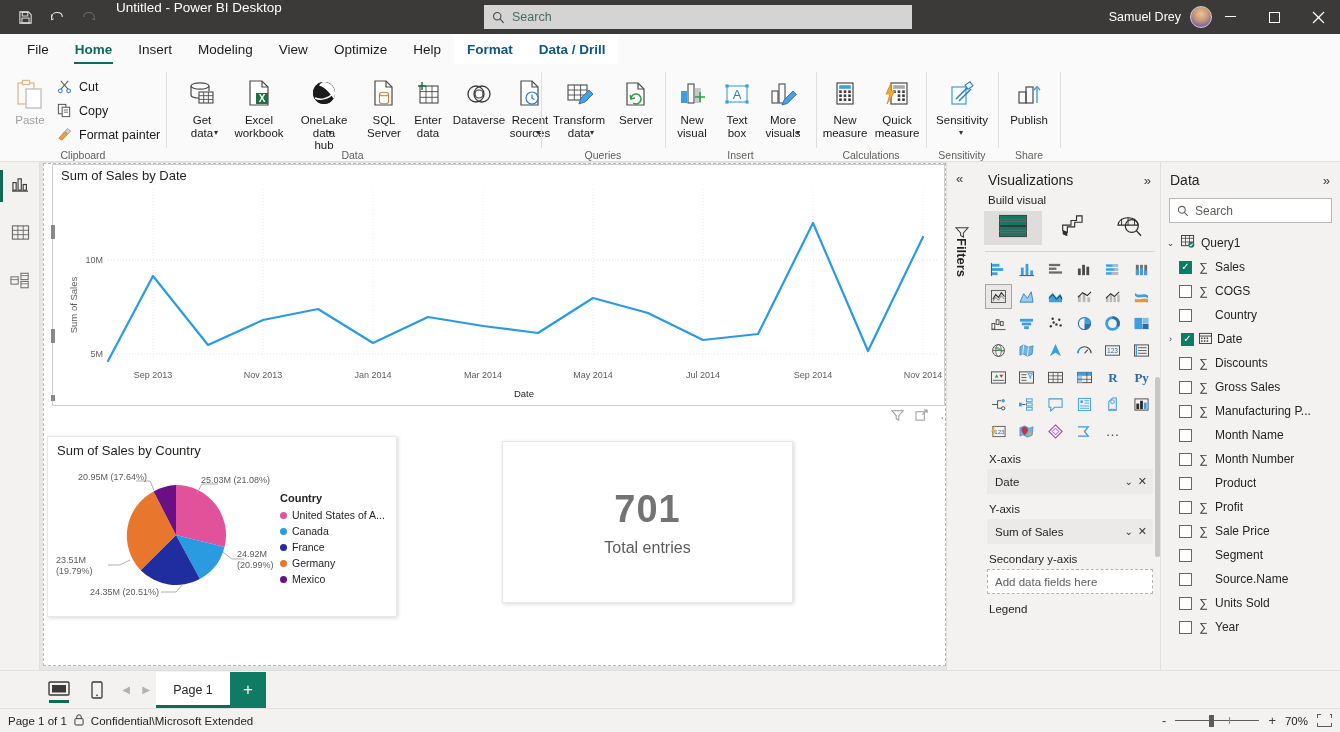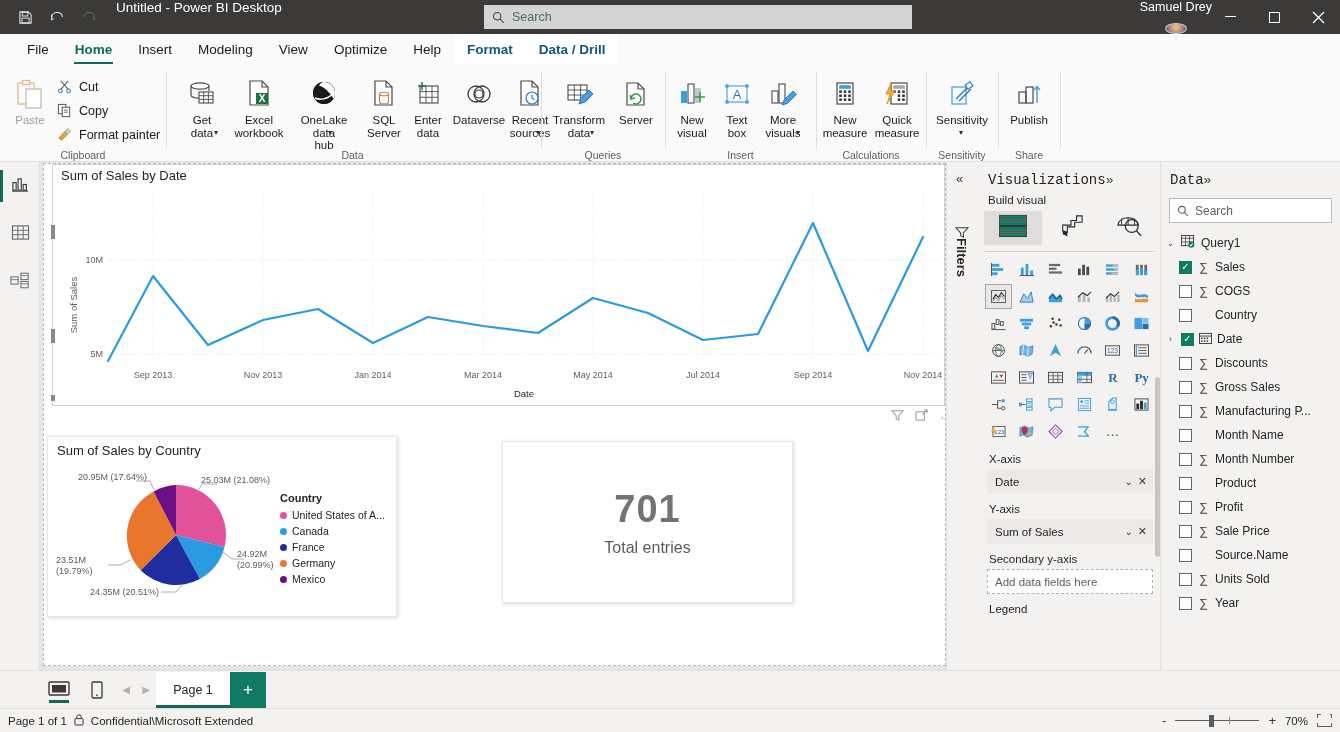--- a/index.html
+++ b/index.html
@@ -25,21 +25,21 @@
   .tb-ico.disabled { color: #6e6d6b; }
   .tb-title { color: #ffffff; font-size: 13.5px; margin-left: 12px; white-space: nowrap; }
   .tb-search {
     position: absolute; left: 484px; top: 5px; width: 428px; height: 24px;
     background: #d4d4d4; display: flex; align-items: center; padding: 0 8px; gap: 7px;
   }
   .tb-search .mag { width: 13px; height: 13px; display:block; }
   .tb-search span { font-size: 12.5px; color: #4a6b63; }
   .tb-user {
     position: absolute; right: 128px; top: 0; height: 34px;
-    display: flex; align-items: center; gap: 9px; flex-direction: column;
+    display: flex; align-items: center; gap: 9px;
   }
   .tb-user .uname { color: #fff; font-size: 12.5px; }
   .avatar {
     width: 22px; height: 22px; border-radius: 50%;
     background: radial-gradient(circle at 50% 35%, #e8c4a0 0%, #c79a72 42%, #8f6a9e 70%, #5f5478 100%);
     border: 1px solid #cfcfcf;
   }
   .wbtns { position: absolute; right: 0; top: 0; height: 34px; display: flex; }
   .wbtn {
     width: 44px; height: 34px; display: flex; align-items: center; justify-content: center;
@@ -153,23 +153,22 @@
   }
   .collapse-col { position: absolute; left: 0; top: 0; width: 32px; height: 508px; }
   .collapse-col .cchev { position: absolute; left: 9px; top: 9px; font-size: 13px; color: #3b3a39; }
   .filters-vert {
     position: absolute; left: 7px; top: 32px; writing-mode: vertical-rl;
     font-size: 13px; font-weight: bold; color: #252423;
   }
   .filters-ico { position: absolute; left: 8px; top: 62px; }
   .viz-inner { position: absolute; left: 32px; top: 0; width: 182px; height: 508px; }
   .pane-hdr {
-    display: flex; align-items: center; 
+    display: flex; align-items: center; justify-content: space-between;
     padding: 10px 10px 6px 9px;
-    font-family: Liberation Mono, monospace;
   }
   .pane-hdr .t { font-size: 14px; color: #252423; }
   .pane-hdr .x { font-size: 13px; color: #3b3a39; }
   .build-lbl { font-size: 11.5px; font-weight: normal; color: #252423; padding: 0 0 5px 9px; }
   .build-tabs { display: flex; align-items: center; gap: 0; padding-left: 5px; }
   .build-tab { width: 58px; height: 34px; display: flex; align-items: center; justify-content: center; }
   .build-tab.sel { background: #dedddc; }
   .viz-grid-wrap { border-top: 1px solid #d6d4d2; margin: 6px 6px 0 6px; padding-top: 5px; }
   .viz-grid { display: grid; grid-template-columns: repeat(6, 1fr); gap: 2px; }
   .viz-cell {
@@ -1329,20 +1328,25 @@
         <span class="fname">Profit</span>
       </div>
       <div class="dnode child">
         <span class="cb"></span>
         <span class="sig">∑</span>
         <span class="fname">Sale Price</span>
       </div>
       <div class="dnode child">
         <span class="cb"></span>
         <span class="sig"></span>
+        <span class="fname">Segment</span>
+      </div>
+      <div class="dnode child">
+        <span class="cb"></span>
+        <span class="sig"></span>
         <span class="fname">Source.Name</span>
       </div>
       <div class="dnode child">
         <span class="cb"></span>
         <span class="sig">∑</span>
         <span class="fname">Units Sold</span>
       </div>
       <div class="dnode child">
         <span class="cb"></span>
         <span class="sig">∑</span>

